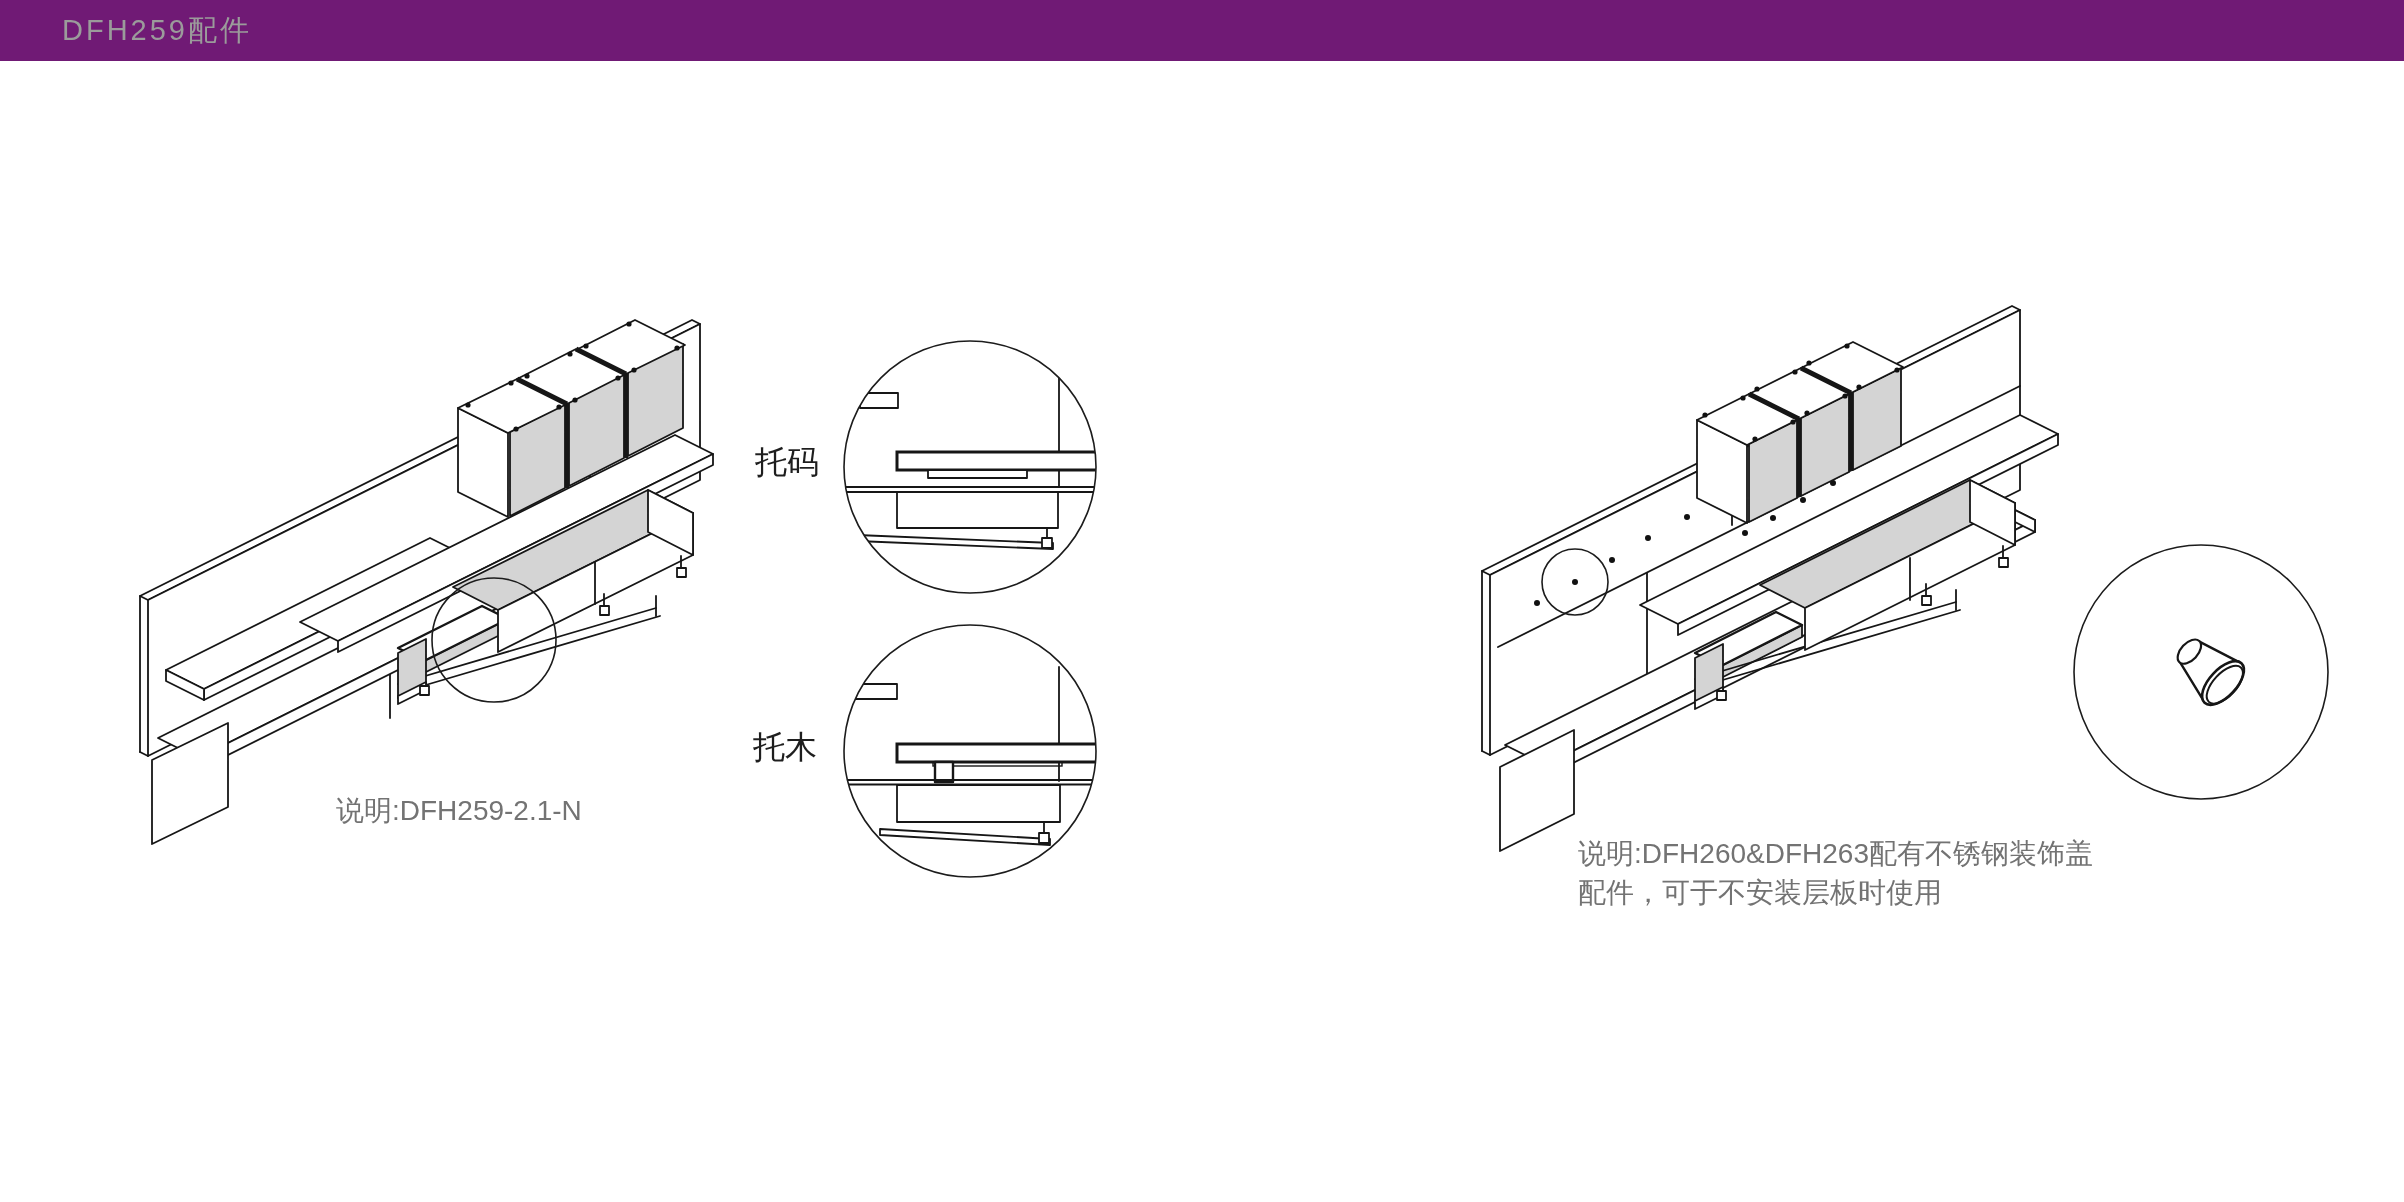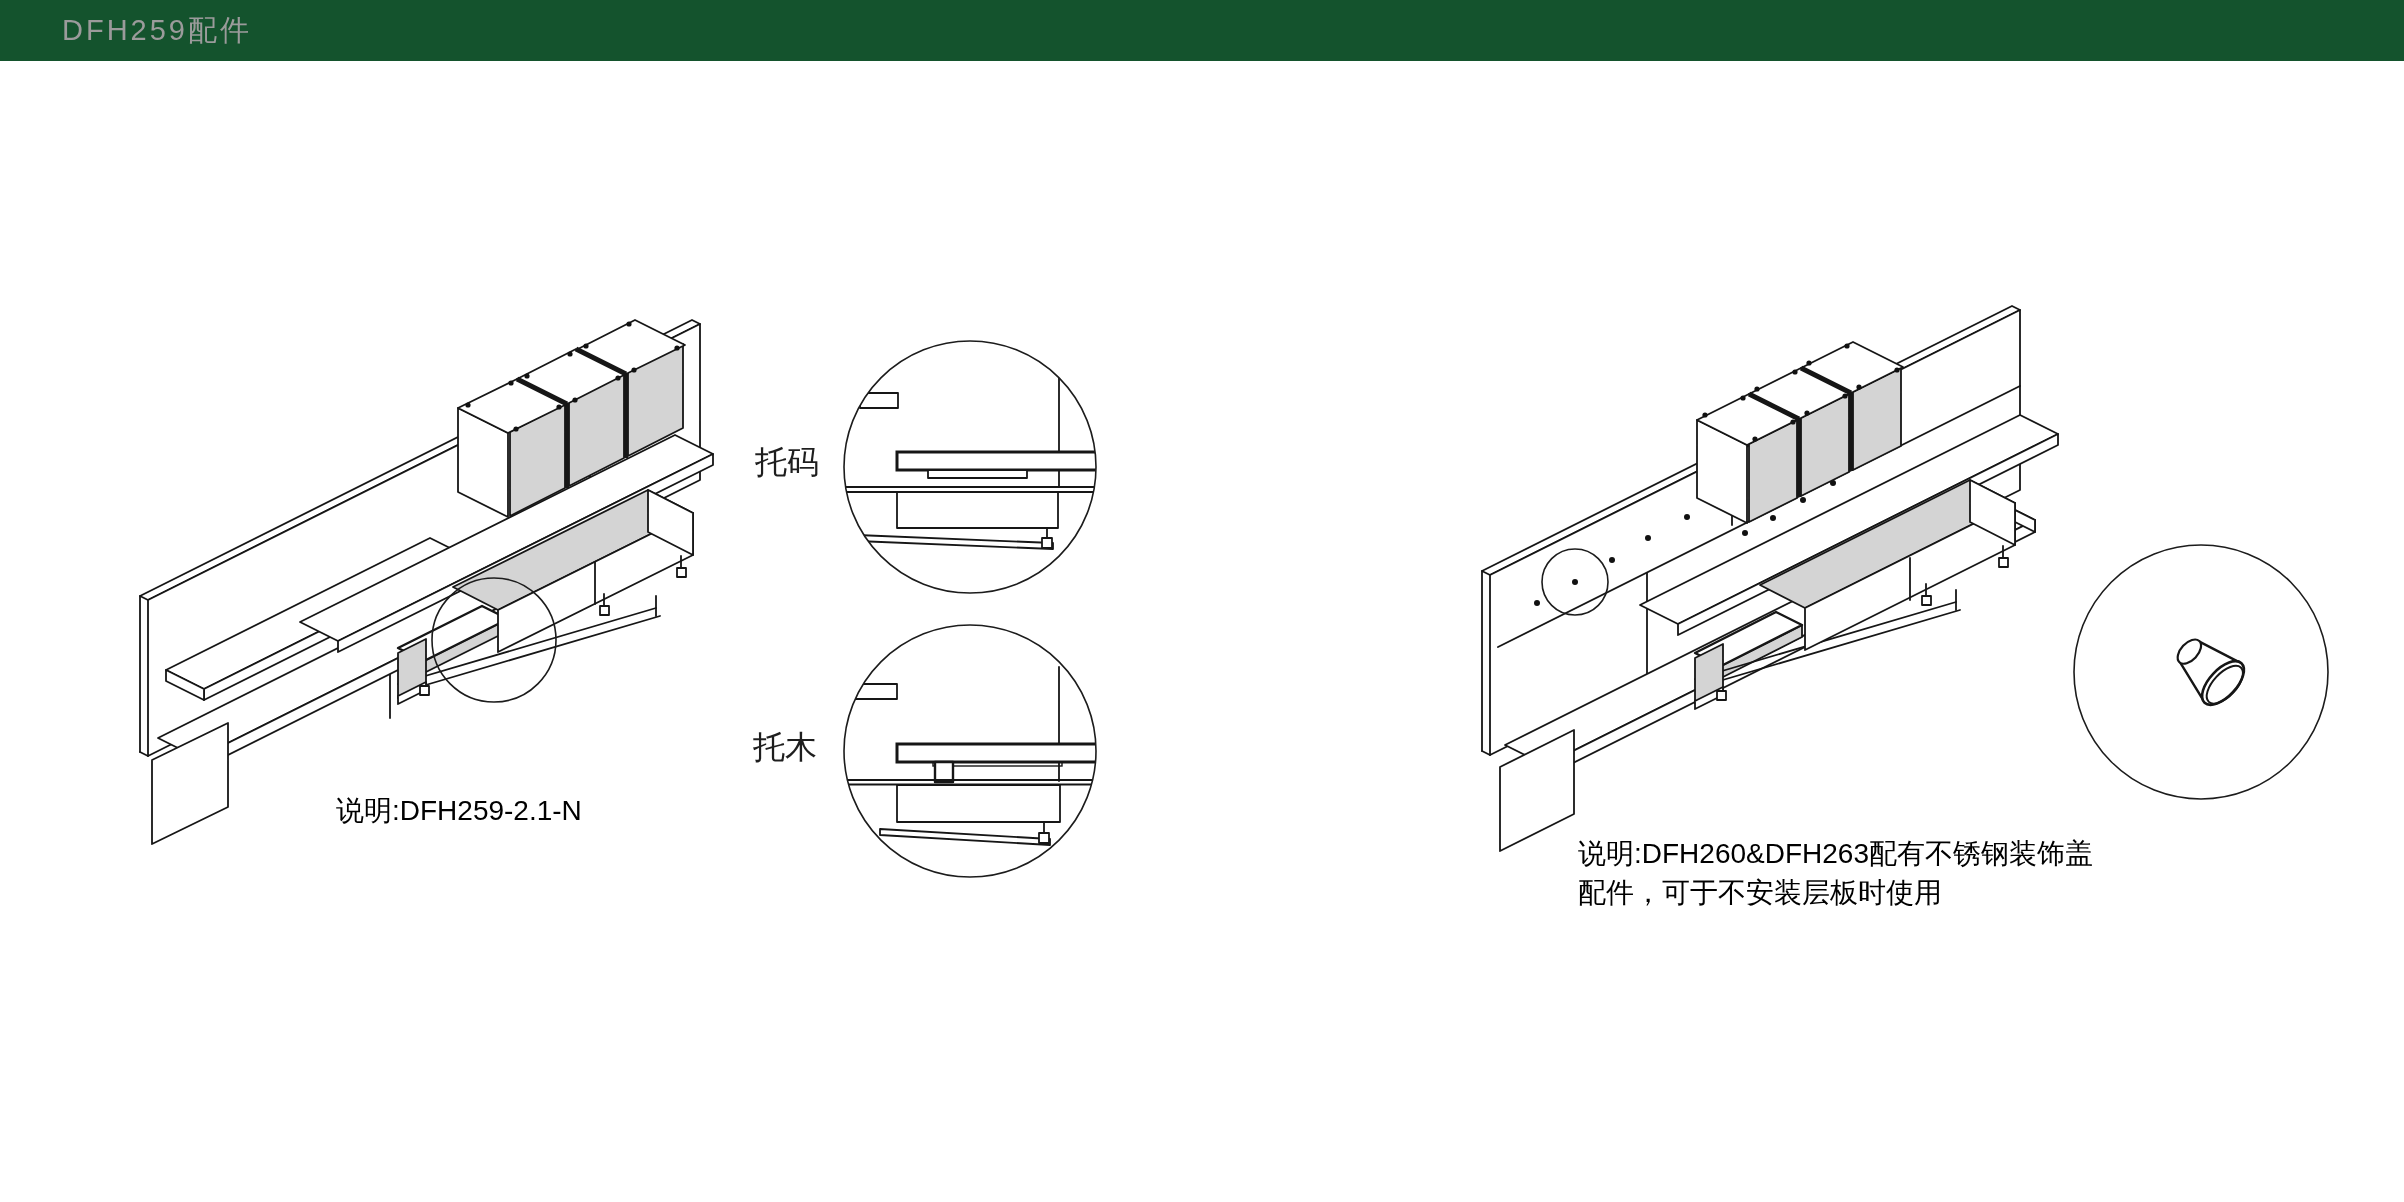--- a/index.html
+++ b/index.html
@@ -1,22 +1,22 @@
 <!DOCTYPE html>
 <html><head>
 <meta charset="utf-8">
 <style>
   html,body{margin:0;padding:0;background:#ffffff;}
   body{font-family:"Liberation Sans","DejaVu Sans",sans-serif;}
   .stage{position:relative;width:2404px;height:1202px;background:#ffffff;overflow:hidden;}
-  .header{position:absolute;left:0;top:0;width:2404px;height:61px;background:#14532d;}
+  .header{position:absolute;left:0;top:0;width:2404px;height:61px;background:#701a75;}
   .header .title{position:absolute;left:62px;top:0;line-height:61px;font-size:29px;
     letter-spacing:3px;color:#9b9b9b;white-space:nowrap;}
   .abs{position:absolute;}
-  .note{position:absolute;font-size:28px;line-height:39px;color:#000000;white-space:nowrap;}
+  .note{position:absolute;font-size:28px;line-height:39px;color:#737373;white-space:nowrap;}
   .detail-label{position:absolute;font-size:32px;color:#1e1e1e;white-space:nowrap;}
   svg .ln{fill:none;stroke:#161616;stroke-width:1.8;stroke-linejoin:round;stroke-linecap:round;}
   svg .f{fill:#ffffff;stroke:#161616;stroke-width:1.8;stroke-linejoin:round;}
   svg .f2{fill:#ffffff;stroke:#161616;stroke-width:2.4;stroke-linejoin:round;}
   svg .g{fill:#d4d4d4;stroke:#161616;stroke-width:1.8;stroke-linejoin:round;}
   svg .thick{stroke:#161616;stroke-width:5;stroke-linecap:butt;}
   svg .gap{stroke:#161616;stroke-width:4;stroke-linecap:butt;}
   svg .ring{fill:none;stroke:#1c1c1c;stroke-width:1.6;}
   svg .dot{fill:#111111;stroke:none;}
   svg .bar{fill:#ffffff;stroke:#161616;stroke-width:3;}

